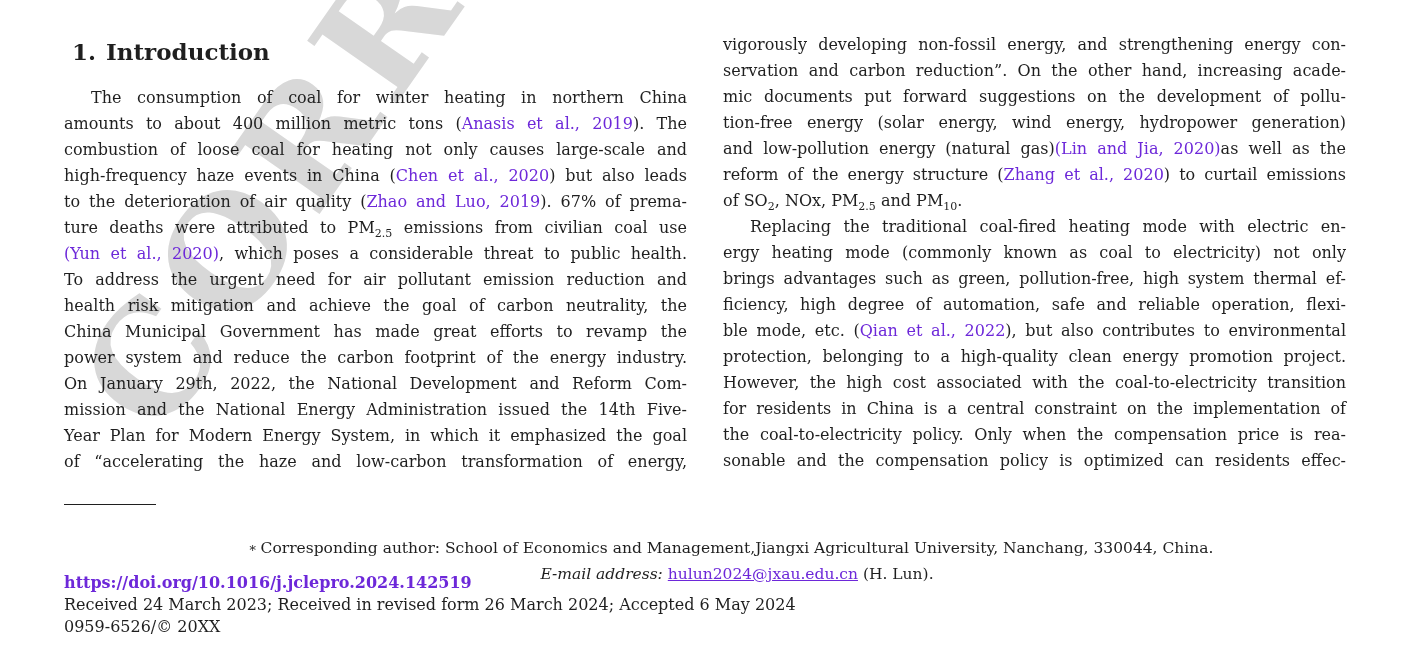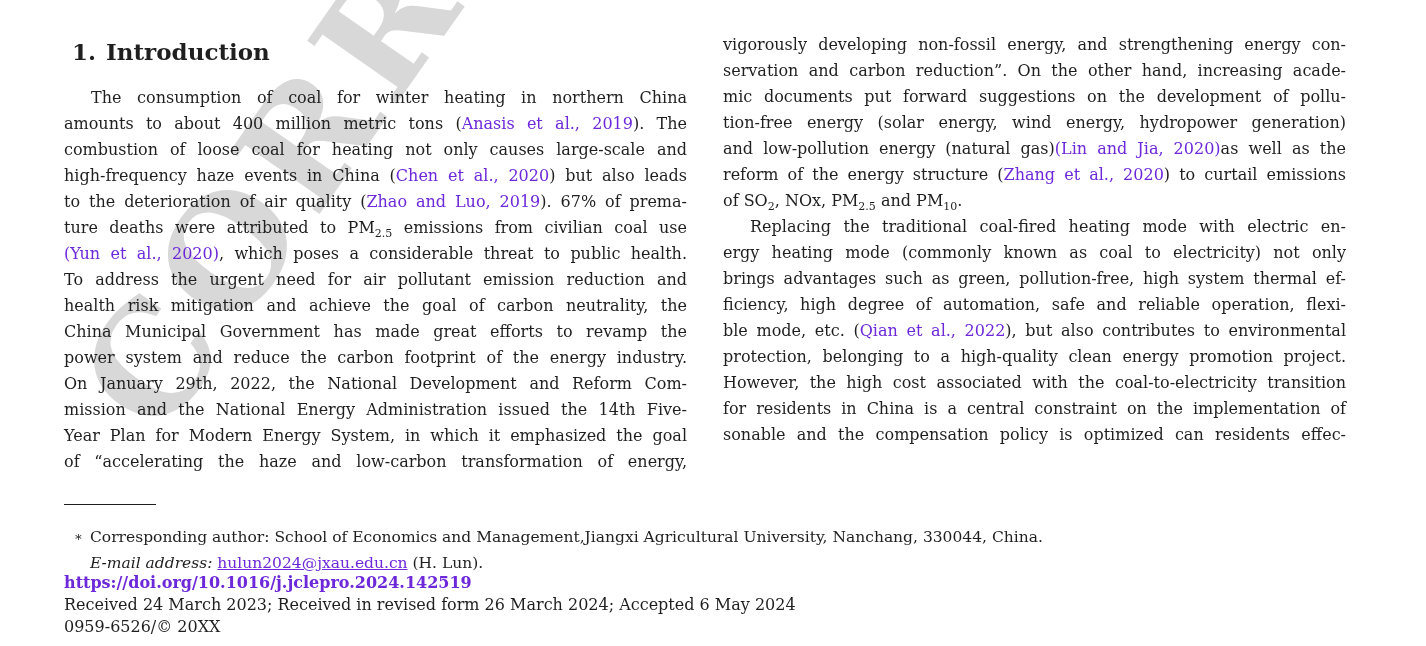--- a/index.html
+++ b/index.html
@@ -24,21 +24,21 @@
   .tline{
     height:26px;text-align:justify;text-align-last:justify;text-justify:inter-word;
     white-space:normal;overflow:visible;
   }
   .tline.end{text-align-last:left;}
   .tline.ind{text-indent:27px;}
   .link{color:#6d28d9;}
   .sub{font-size:11px;line-height:0;position:relative;bottom:-4px;}
   .it{font-style:italic;}
   .footnote-rule{position:absolute;left:64px;top:504px;width:92px;border-top:1.6px solid #1f1f1f;z-index:1;}
-  .footnote{position:absolute;left:64px;top:524px;width:1320px;font-size:15.5px;line-height:26px;z-index:1;}
+  .footnote{position:absolute;left:64px;top:535px;width:1320px;font-size:15.5px;line-height:26px;z-index:1;text-align:center;}
   .fn-marker{display:inline-block;width:16px;margin-left:10px;font-size:13px;vertical-align:1px;}
   .fn-line2{padding-left:26px;}
   .footer{position:absolute;left:64px;top:572px;width:1320px;font-size:16px;line-height:22px;z-index:1;}
   .footer a{display:block;text-decoration:none;font-weight:bold;}
 </style>
 </head>
 <body>
 
 <div class="page">
 
@@ -77,20 +77,21 @@
         <div class="tline"><span>reform of the energy structure (</span><span class="link">Zhang et al., 2020</span><span>) to curtail emissions</span></div>
         <div class="tline end"><span>of SO</span><span class="sub">2</span><span>, NOx, PM</span><span class="sub">2.5</span><span> and PM</span><span class="sub">10</span><span>.</span></div>
         <div class="tline ind"><span>Replacing the traditional coal-fired heating mode with electric en-</span></div>
         <div class="tline"><span>ergy heating mode (commonly known as coal to electricity) not only</span></div>
         <div class="tline"><span>brings advantages such as green, pollution-free, high system thermal ef-</span></div>
         <div class="tline"><span>ficiency, high degree of automation, safe and reliable operation, flexi-</span></div>
         <div class="tline"><span>ble mode, etc. (</span><span class="link">Qian et al., 2022</span><span>), but also contributes to environmental</span></div>
         <div class="tline"><span>protection, belonging to a high-quality clean energy promotion project.</span></div>
         <div class="tline"><span>However, the high cost associated with the coal-to-electricity transition</span></div>
         <div class="tline"><span>for residents in China is a central constraint on the implementation of</span></div>
+        <div class="tline"><span>the coal-to-electricity policy. Only when the compensation price is rea-</span></div>
         <div class="tline"><span>sonable and the compensation policy is optimized can residents effec-</span></div>
       </div>
   </div>
 
   <div class="footnote-rule"></div>
 
   <div class="footnote">
     <div class="fn-line1">
       <span class="fn-marker">∗</span><span>Corresponding author: School of Economics and Management,Jiangxi Agricultural University, Nanchang, 330044, China.</span>
     </div>

